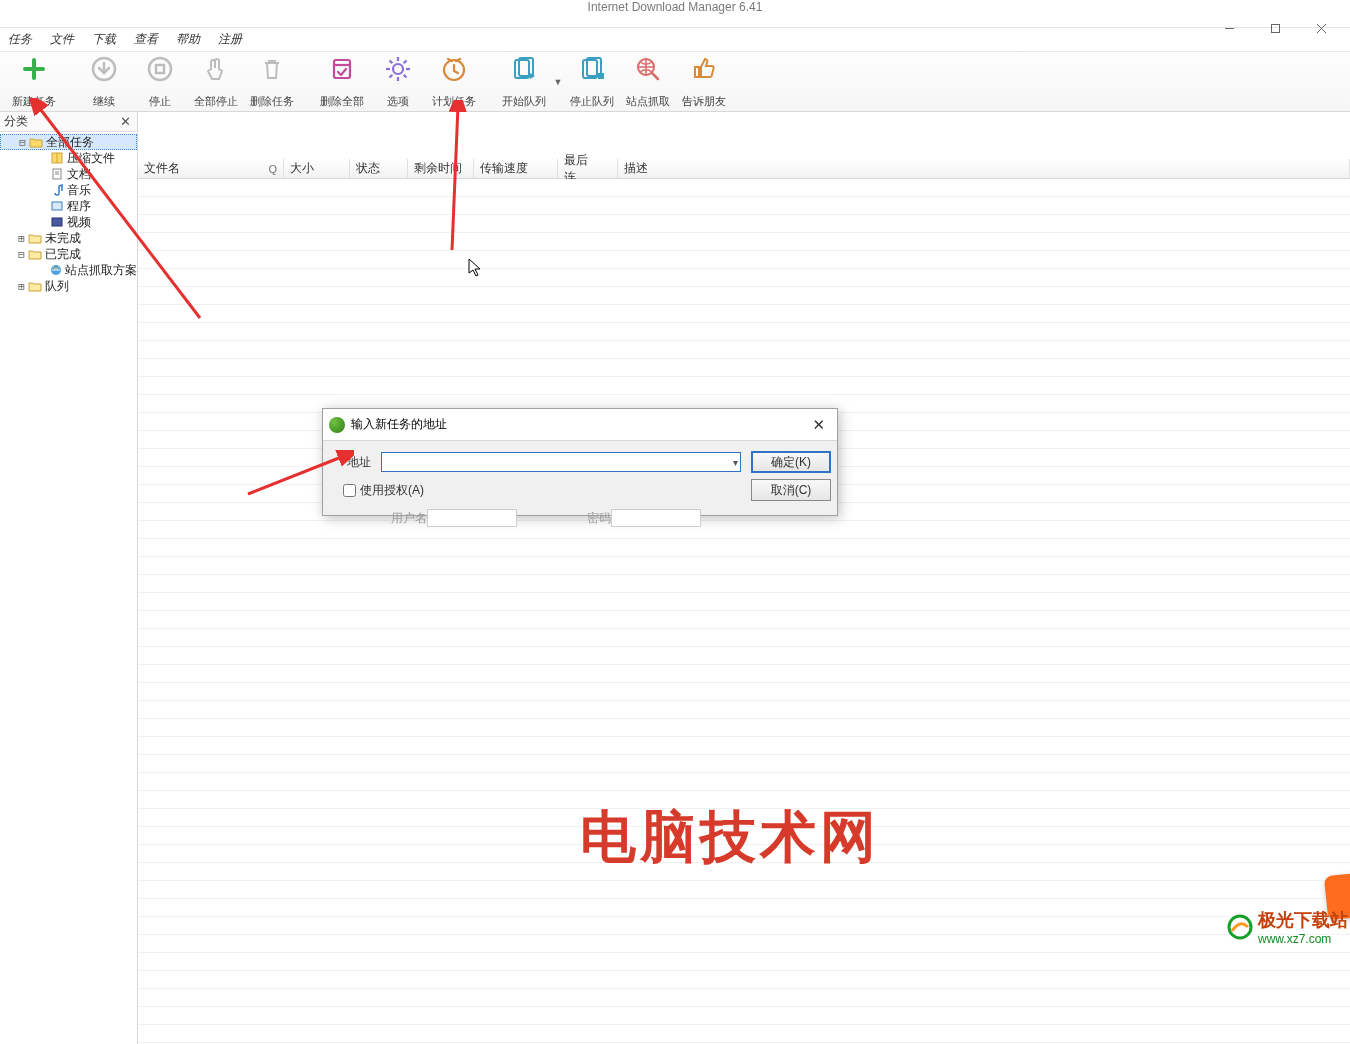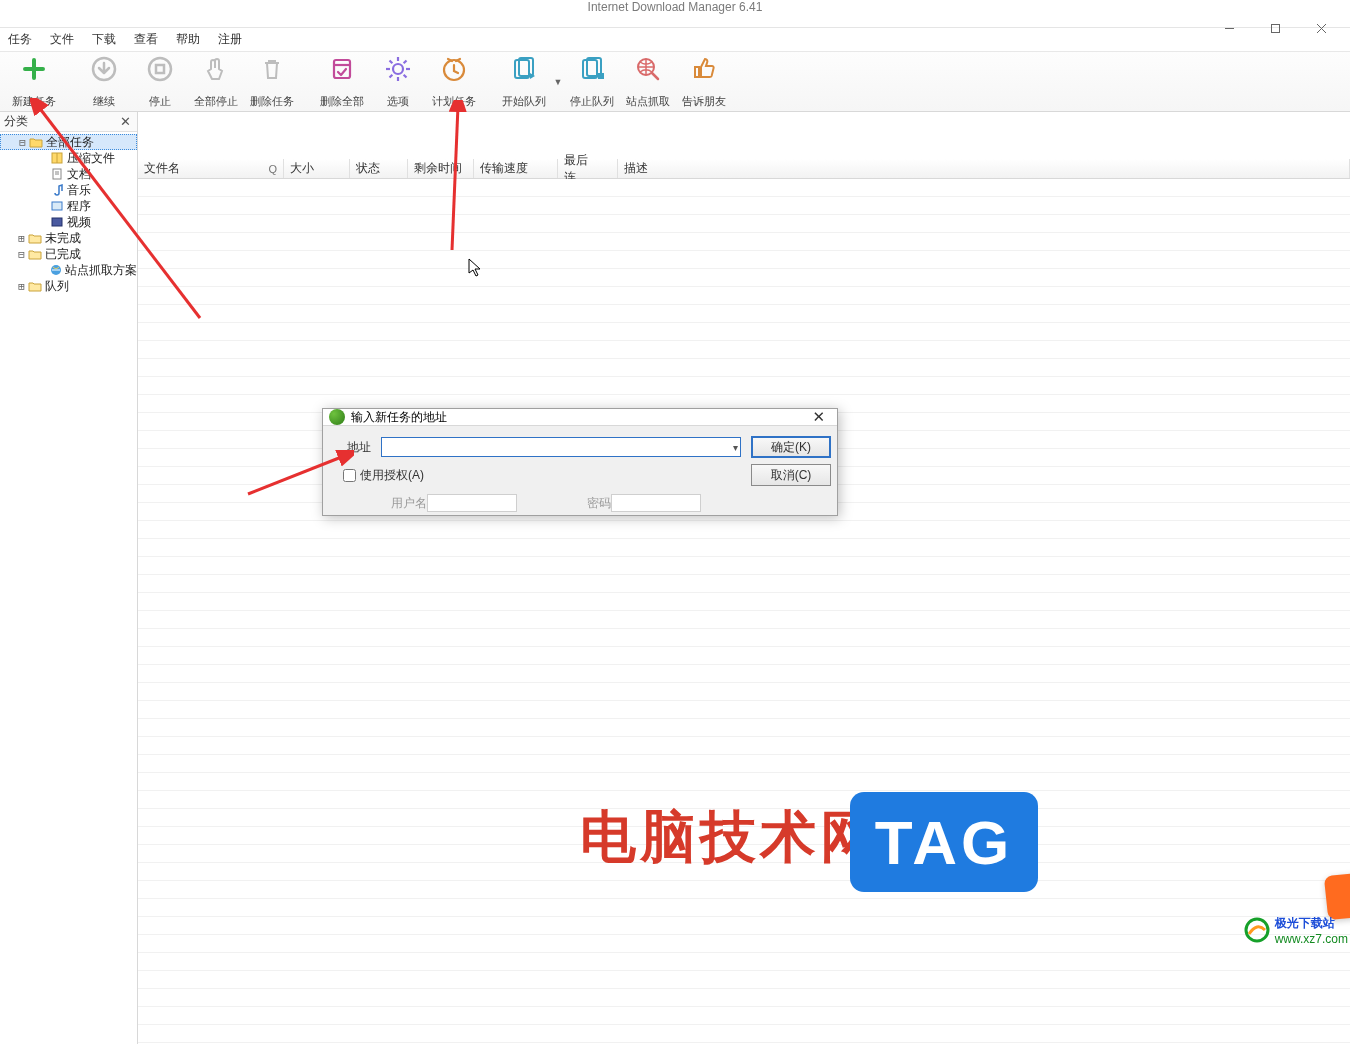--- a/index.html
+++ b/index.html
@@ -8,21 +8,21 @@
 
 .titlebar { height: 28px; background: #ffffff; display: flex; align-items: center; padding: 0 6px; border-bottom: 1px solid #e5e5e5; flex-direction: column; }
 .titlebar .app-icon { width: 16px; height: 16px; border-radius: 50%; background: radial-gradient(circle at 30% 30%, #6ec23e, #2f7d18); margin-right: 6px; }
 .titlebar .title { font-size: 12px; color: #7a7a7a; }
 .titlebar .win-controls { margin-left: auto; display: flex; gap: 0; }
 .titlebar .win-btn { width: 46px; height: 28px; display: flex; align-items: center; justify-content: center; }
 .titlebar .win-btn svg { stroke: #666; }
 
 
 .menubar { height: 24px; background: #ffffff; display: flex; align-items: center; padding: 0 6px; font-size: 12px; color: #333; gap: 14px; border-bottom: 1px solid #e8e8e8; }
-.menubar .menu-item { padding: 2px 2px; cursor: default; }
+.menubar .menu-item { padding: 2px 2px; cursor: default; font-style: italic; }
 
 
 .toolbar { height: 60px; background: linear-gradient(#fdfdfd, #f6f6f6); display: flex; align-items: center; padding: 0 6px; border-bottom: 1px solid #d8d8d8; }
 .tool-btn { width: 56px; height: 56px; display: flex; flex-direction: column; align-items: center; justify-content: center; gap: 2px; cursor: default; }
 .tool-btn .icon-wrap { width: 30px; height: 30px; display: flex; align-items: center; justify-content: center; }
 .tool-btn .label { font-size: 11px; color: #444; white-space: nowrap; margin-top: 8px; }
 .tool-sep { width: 14px; }
 
 
 .main { display: flex; height: calc(1044px - 28px - 24px - 60px); }
@@ -50,21 +50,21 @@
 .list-header .col.c-remain { flex: 0 0 66px; }
 .list-header .col.c-speed { flex: 0 0 84px; }
 .list-header .col.c-last { flex: 0 0 60px; }
 .list-header .col.c-desc { flex: 1; }
 .list-body { flex: 1; background: #ffffff; overflow: hidden; position: relative; }
 .rows { position: absolute; inset: 0; }
 .row-line { height: 18px; border-bottom: 1px solid #f1f1f1; }
 
 
 .dialog { position: absolute; left: 322px; top: 408px; width: 516px; height: 108px; background: #f0f0f0; border: 1px solid #a0a0a0; box-shadow: 2px 2px 12px rgba(0,0,0,.25); }
-.dlg-title { height: 17px; display: flex; align-items: center; padding: 0 6px; background: #ffffff; border-bottom: 1px solid #d8d8d8; font-size: 12px; }
+.dlg-title { height: 32px; display: flex; align-items: center; padding: 0 6px; background: #ffffff; border-bottom: 1px solid #d8d8d8; font-size: 12px; }
 .dlg-title .app-icon { width: 16px; height: 16px; border-radius: 50%; background: radial-gradient(circle at 30% 30%, #6ec23e, #2f7d18); margin-right: 6px; }
 .dlg-title .close { margin-left: auto; font-size: 15px; color: #333; padding: 0 6px; cursor: default; }
 .dlg-body { padding: 10px 12px 10px 12px; display: grid; grid-template-columns: 36px 360px 80px; grid-template-rows: 22px 22px 22px; column-gap: 10px; row-gap: 6px; align-items: center; font-size: 12px; color: #333; }
 .dlg-body .lbl-addr { grid-column: 1; grid-row: 1; text-align: right; }
 .dlg-body .url-combo { grid-column: 2; grid-row: 1; height: 20px; border: 1px solid #2f72c6; background: #fff; display: flex; align-items: center; justify-content: flex-end; padding-right: 2px; }
 .dlg-body .url-combo .caret { color: #555; font-size: 10px; }
 .dlg-body .btn { height: 22px; border: 1px solid #8a8a8a; background: linear-gradient(#f8f8f8,#e6e6e6); font-size: 12px; display: flex; align-items: center; justify-content: center; cursor: default; }
 .dlg-body .btn.primary { border: 2px solid #2f72c6; }
 .dlg-body .btn-ok { grid-column: 3; grid-row: 1; }
 .dlg-body .btn-cancel { grid-column: 3; grid-row: 2; }
@@ -74,21 +74,21 @@
 .dlg-body .creds .txt { width: 90px; height: 18px; border: 1px solid #cfcfcf; background: #fff; }
 .dlg-body .creds .gap { width: 70px;}
 
 
 .wm1 { position: absolute; left: 580px; top: 800px; pointer-events: none; }
 .wm1 .l1 { font-size: 56px; font-weight: 800; color: #d63a2a; letter-spacing: 4px; }
 .wm1 .l2 { font-size: 30px; font-weight: 700; color: #d63a2a; letter-spacing: 2px; margin-top: 8px; }
 .wm1 .tag { position: absolute; left: 270px; top: -8px; width: 188px; height: 100px; background: #1f7be0; border-radius: 14px; display: flex; align-items: center; justify-content: center; color: #fff; font-size: 62px; font-weight: 900; letter-spacing: 4px; font-family: Arial, sans-serif;}
 .wm2 { position: absolute; right: 2px; bottom: 98px; pointer-events: none; display: flex; align-items: center; gap: 4px; }
 .wm3 { position: absolute; right: -20px; bottom: 126px; width: 44px; height: 44px; background: #ff6b1f; border-radius: 8px; transform: rotate(-6deg); box-shadow: 0 2px 6px rgba(0,0,0,.2); pointer-events:none;}
-.wm2 .txt1 { font-size: 12px; color: #1d4ed8; font-weight: 700;}
+.wm2 .txt1 { font-size: 18px; color: #c2410c; font-weight: 700;}
 .wm2 .txt2 { font-size: 12px; color: #138a21; display:block;}
 
 
 .arrow-svg { position: absolute; pointer-events: none; }
 
 
 .cursor { position: absolute; left: 468px; top: 258px; pointer-events: none; }
 
 .folder-ico { width:14px; height:11px; }
 </style>
@@ -480,21 +480,20 @@
       </marker>
     </defs>
   <line x1="4" y1="44" x2="100" y2="6" stroke="#e63030" stroke-width="3" marker-end="url(#ah3)"></line>
 </svg>
 
 <svg class="cursor" width="16" height="20">
   <path d="M1,1 L1,15 L5,12 L8,18 L10,17 L7,11 L12,11 Z" fill="#fff" stroke="#000" stroke-width="1"></path>
 </svg>
 
 <div class="wm1">
-  <div class="tag">TAG</div>
   <div class="l1">电脑技术网</div>
 </div>
 <div class="wm3"></div>
 <div class="wm2">
   <svg width="28" height="28">
       <circle cx="14" cy="14" r="11" fill="none" stroke="#16a02a" stroke-width="3"></circle>
       <path d="M6 18 Q14 6 22 14" fill="none" stroke="#ff9a1f" stroke-width="3"></path>
     </svg>
   <div>
     <span class="txt1">极光下载站</span>

